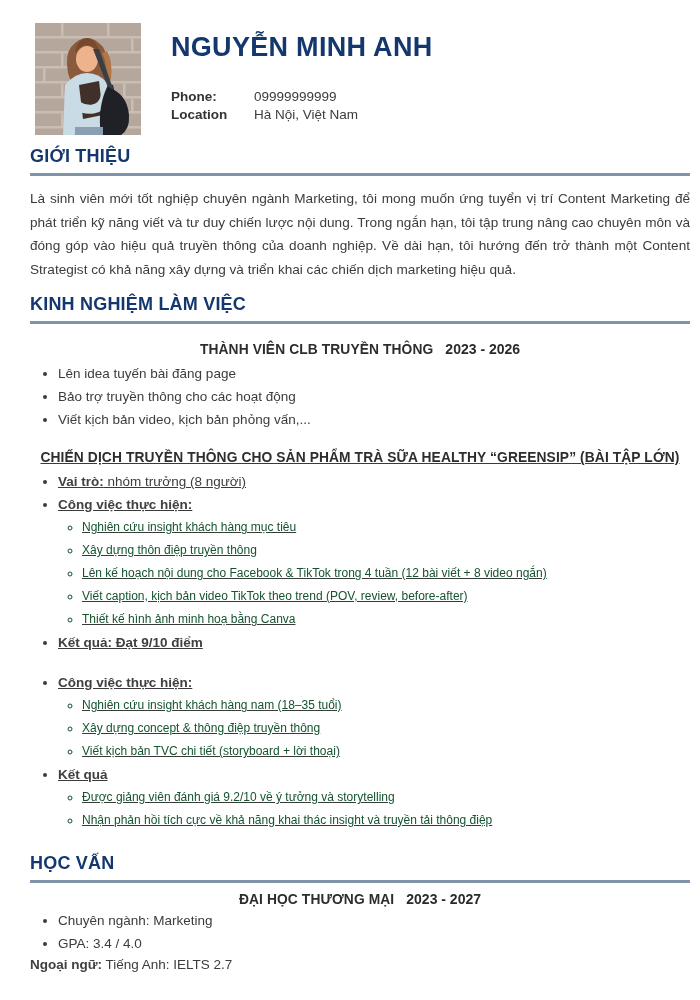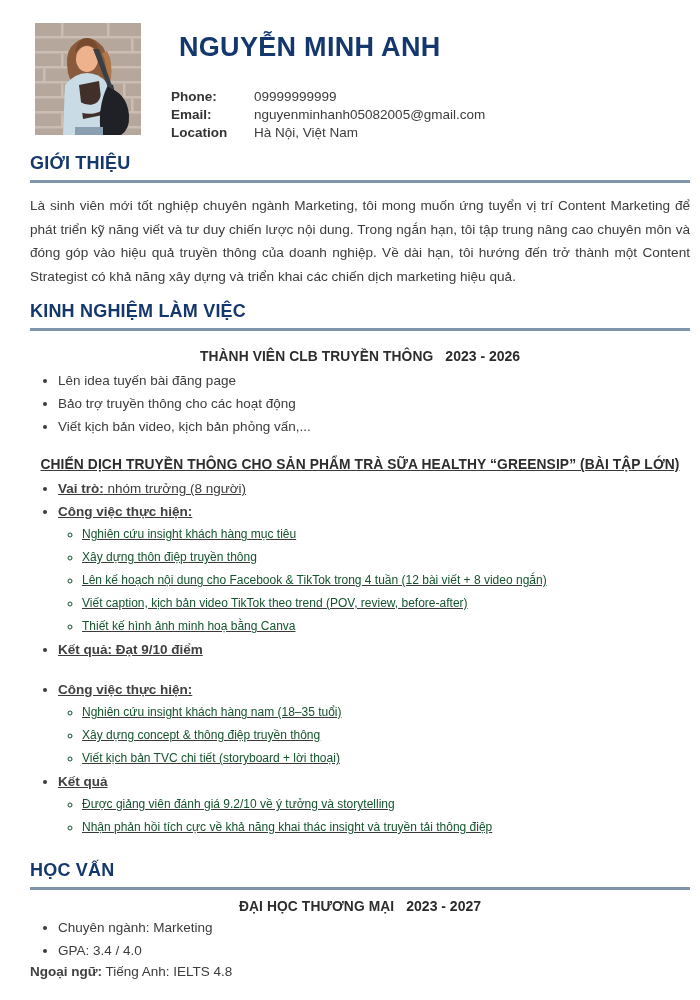--- a/index.html
+++ b/index.html
@@ -12,21 +12,20 @@
   
   .header { display:flex; }
   .photo {
     width:106px; height:112px; flex:none; margin-left:5px; overflow:hidden;
   }
   .photo svg { display:block; width:100%; height:100%; }
   .header-right { margin-left:30px; padding-top:9px; }
   .name {
     color:#14386d; font-weight:bold; font-size:27px; letter-spacing:.3px;
     margin-bottom:25px;
-    margin-left:8px;
   }
   .contact-row { display:flex; font-size:13.5px; line-height:18px; }
   .contact-label { width:83px; font-weight:bold; color:#333333; }
   .contact-value { color:#3c3c3c; }
   
   .section-title {
     color:#14386d; font-weight:bold; font-size:18px; letter-spacing:.2px;
   }
   .rule { height:3px; background:#7f93a9; margin-top:6px; }
   .sec-about { margin-top:11px; }
@@ -99,24 +98,20 @@
         <rect x="40" y="104" width="28" height="8" fill="#8aa0b2"></rect>
       </svg>
     </div>
     <div class="header-right">
       <div class="name">NGUYỄN MINH ANH</div>
       <div class="contact-row">
         <span class="contact-label">Phone:</span>
         <span class="contact-value">09999999999</span>
       </div>
       <div class="contact-row">
-        <span class="contact-label">Email:</span>
-        <span class="contact-value">nguyenminhanh05082005@gmail.com</span>
-      </div>
-      <div class="contact-row">
         <span class="contact-label">Location</span>
         <span class="contact-value">Hà Nội, Việt Nam</span>
       </div>
     </div>
   </div>
 
   <div class="sec-about">
     <div class="section-title">GIỚI THIỆU</div>
     <div class="rule"></div>
     <p class="about-text">Là sinh viên mới tốt nghiệp chuyên ngành Marketing, tôi mong muốn ứng tuyển vị trí Content Marketing để phát triển kỹ năng viết và tư duy chiến lược nội dung. Trong ngắn hạn, tôi tập trung nâng cao chuyên môn và đóng góp vào hiệu quả truyền thông của doanh nghiệp. Về dài hạn, tôi hướng đến trở thành một Content Strategist có khả năng xây dựng và triển khai các chiến dịch marketing hiệu quả.</p>
@@ -189,18 +184,18 @@
     <div class="edu-body">
       <div class="entry-head">
         <span class="entry-title">ĐẠI HỌC THƯƠNG MẠI</span>
         <span class="entry-date">2023 - 2027</span>
       </div>
       <ul class="edu">
         <li>Chuyên ngành: Marketing</li>
         <li>GPA: 3.4 / 4.0</li>
       </ul>
       <div class="edu-lang">
-        <span class="b">Ngoại ngữ:</span><span> Tiếng Anh: IELTS 4.8</span>
+        <span class="b">Ngoại ngữ:</span><span> Tiếng Anh: IELTS 2.7</span>
       </div>
     </div>
   </div>
 
 </div>
 
 </body></html>

